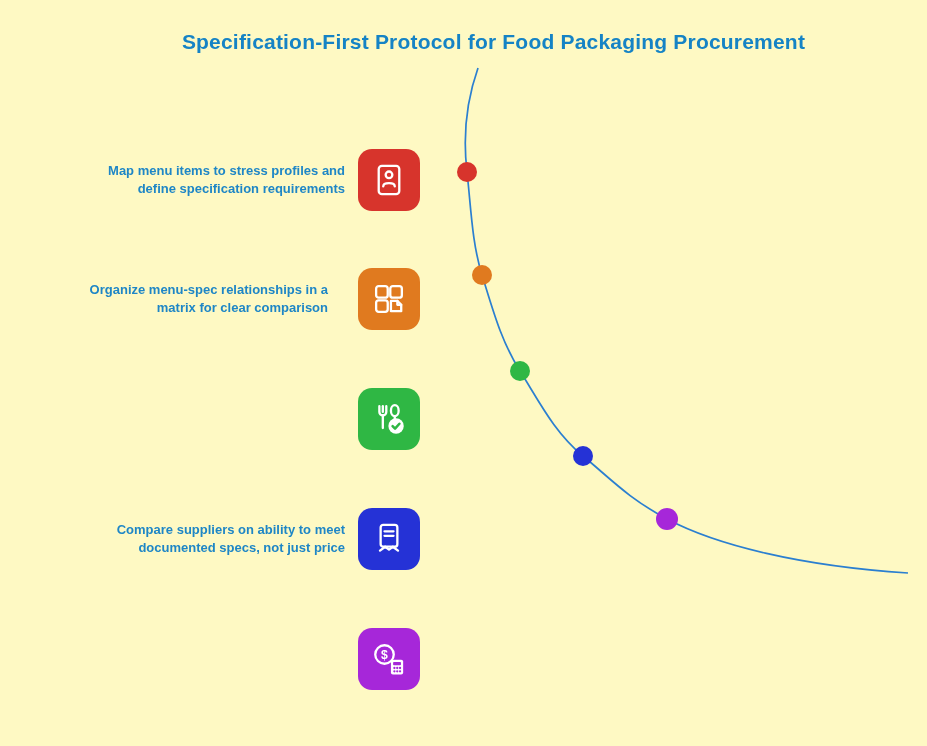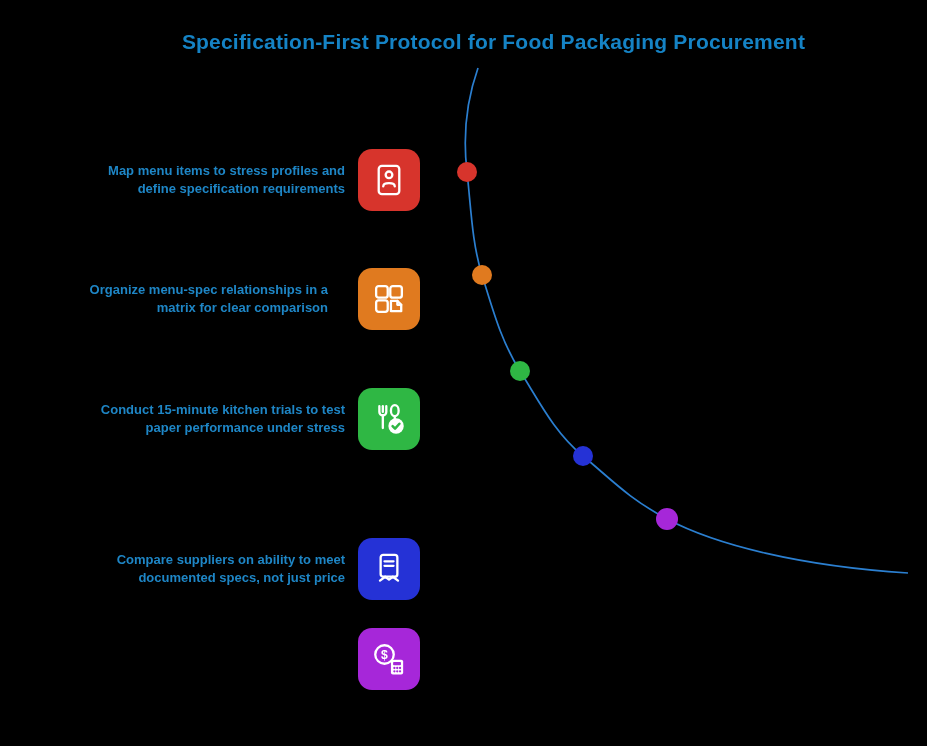--- a/index.html
+++ b/index.html
@@ -1,19 +1,19 @@
 <!DOCTYPE html>
 <html><head>
 <meta charset="utf-8">
 <style>
   html,body { margin:0; padding:0; background:#ffffff; }
   .canvas {
     position:relative;
     width:927px; height:746px;
-    background:#000000;
+    background:#fef9c3;
     font-family:"Liberation Sans", sans-serif;
     overflow:hidden;
   }
   .title {
     position:absolute;
     top:30px; left:70px; right:10px;
     text-align:center;
     font-size:21px;
     font-weight:700;
     letter-spacing:0.2px;
@@ -44,21 +44,21 @@
   }
   .tile svg { width:36px; height:36px; display:block; }
   .overlay {
     position:absolute;
     left:0; top:0;
     pointer-events:none;
   }
   .s1 { top:138px; }
   .s2 { top:257px;gap:30px; }
   .s3 { top:377px; }
-  .s4 { top:527px; }
+  .s4 { top:497px; }
   .s5 { top:617px; }
 </style>
 </head>
 <body>
 
 <div class="canvas">
 
   <svg class="overlay" width="927" height="746" viewBox="0 0 927 746" aria-hidden="true">
     <path d="M 478 68
              C 466 102, 463 138, 467 172
@@ -94,21 +94,20 @@
         <rect x="4" y="4" width="9" height="9" rx="2"></rect>
         <rect x="4" y="15" width="9" height="9" rx="2"></rect>
         <rect x="15" y="4" width="9" height="9" rx="2"></rect>
         <path d="M15.5 15.5 h5 l3 3 v5 h-8 z"></path>
         <path d="M20.5 15.5 v3 h3"></path>
       </svg>
     </div>
   </div>
 
   <div class="step s3">
-    <div class="step-text" style="color: rgb(30, 134, 198);">Conduct 15-minute kitchen trials to test paper performance under stress</div>
     <div class="tile" style="background: rgb(47, 183, 68);">
       <svg viewBox="0 0 28 28" fill="none" stroke="#ffffff" stroke-width="1.8" stroke-linecap="round" stroke-linejoin="round">
         <path d="M6.5 4 v4.5 a2.7 2.7 0 0 0 5.4 0 V4"></path>
         <path d="M9.2 4 v4.5"></path>
         <path d="M9.2 11 v10"></path>
         <ellipse cx="18.5" cy="7.5" rx="3" ry="4.3"></ellipse>
         <path d="M18.5 11.8 V15"></path>
         <circle cx="19.5" cy="19.5" r="6" fill="#ffffff" stroke="none"></circle>
         <path d="M16.8 19.6 l1.9 1.9 3.4 -3.8" fill="none" stroke-width="2" stroke="#2FB744"></path>
       </svg>

